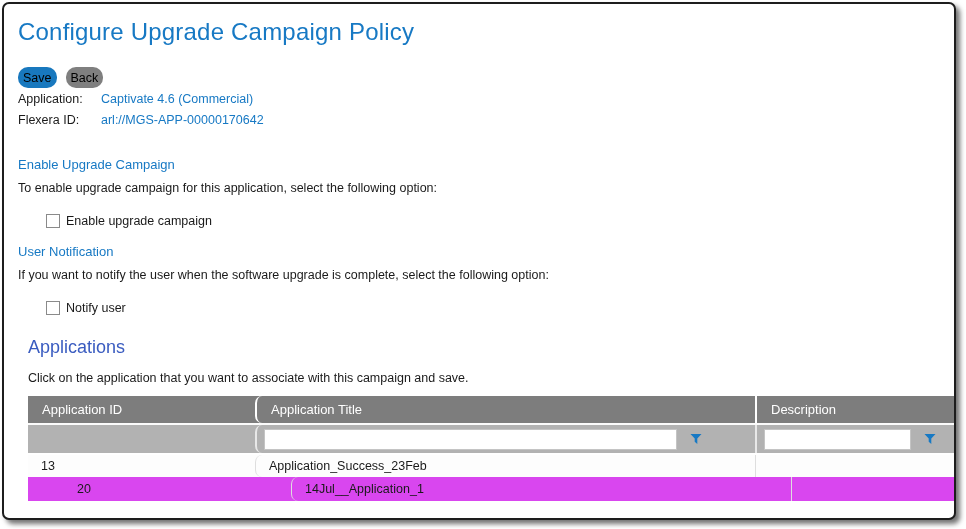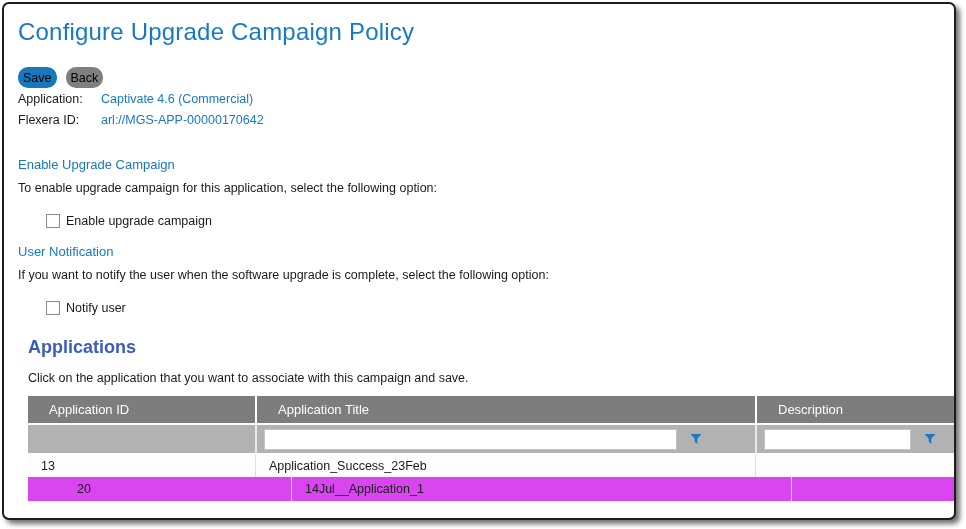--- a/index.html
+++ b/index.html
@@ -66,33 +66,33 @@
     border: 1px solid #8a8a8a;
     background: #ffffff;
     margin-right: 6px;
     cursor: pointer;
   }
   .user-notif-heading { margin-top: 16px; }
 
   .apps-heading {
     margin: 22px 0 0 10px;
     font-size: 18px;
-    font-weight: bold;
+    font-weight: normal;
     color: #3a5cc0;
   }
   .apps-desc { margin: 13px 0 0 10px; font-size: 12.5px; }
 
   .table { margin: 11px 0 0 10px; width: 928px; font-size: 12.5px; }
   .trow { display: flex; width: 100%; }
   .c-id   { width: 227px; }
-  .c-title{ width: 500px; }
+  .c-title{ width: 500px; border-radius: 7px; }
   .c-desc { flex: 1; }
 
   .thead { background: #7d7d7d; color: #ffffff; height: 27px; }
-  .thead .cell { display: flex; align-items: center; padding-left: 21px; font-size: 13px; cursor: pointer; }
+  .thead .cell { display: flex; align-items: center; padding-left: 14px; font-size: 13px; cursor: pointer; }
   .thead .cell + .cell { border-left: 2px solid #ffffff; }
 
   .tfilter { background: #b2b2b2; height: 30px; border-top: 2px solid #fbfbfb; }
   .tfilter .cell { display: flex; align-items: center; }
   .tfilter .cell + .cell { border-left: 2px solid #e8e8e8; }
   .filter-input {
     height: 21px;
     border: 1px solid #c4c4c4;
     background: #ffffff;
     margin-left: 7px;

